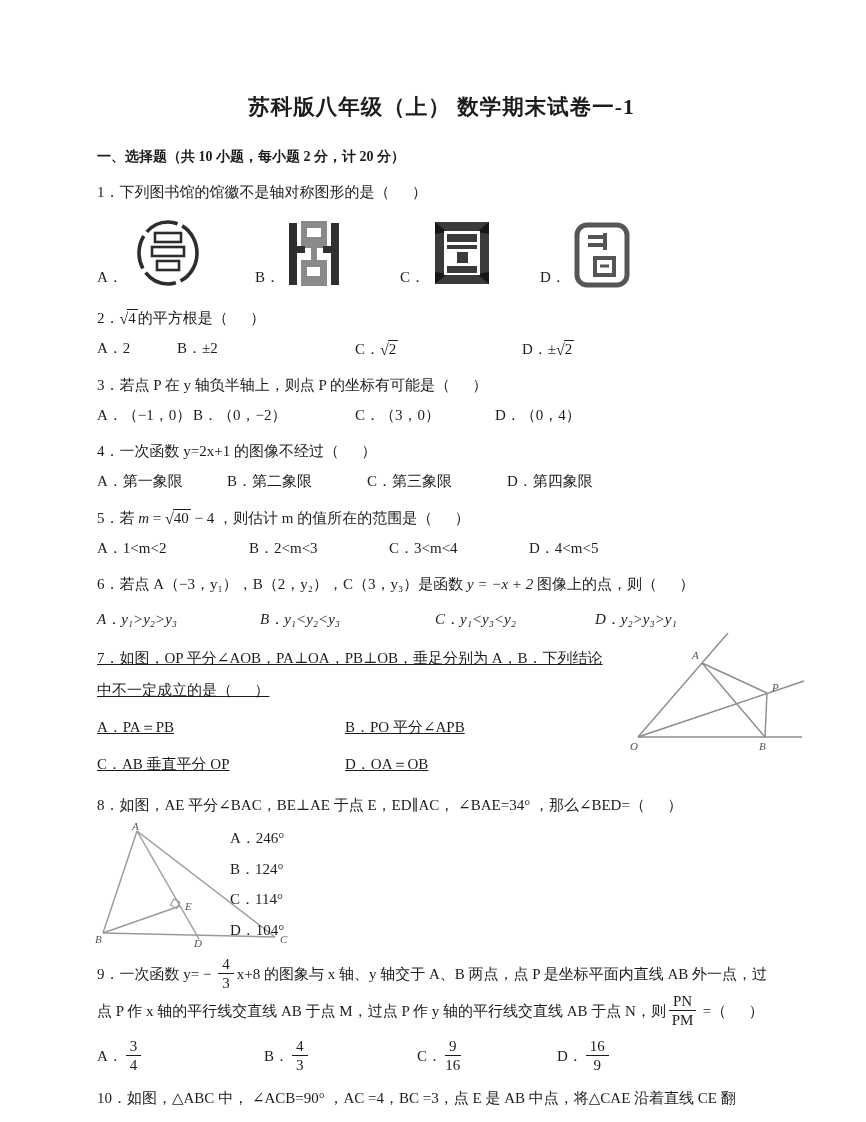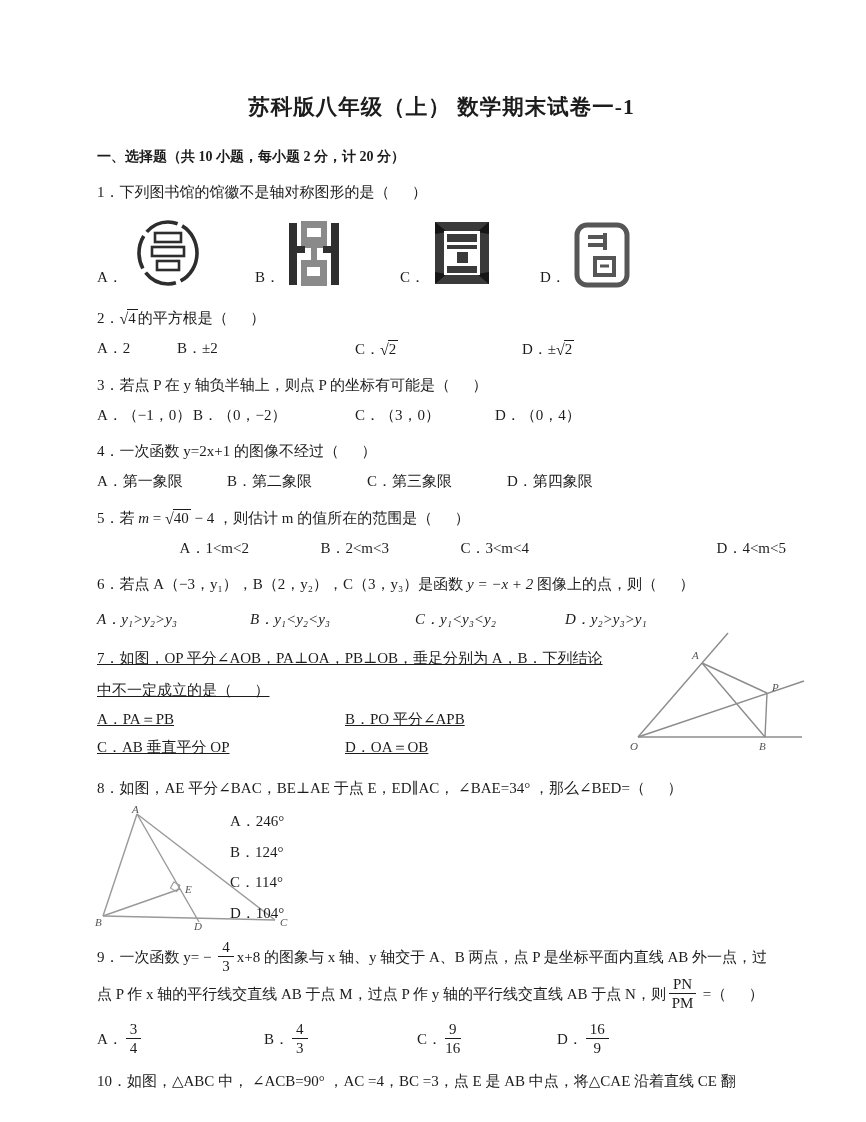--- a/index.html
+++ b/index.html
@@ -7,23 +7,23 @@
        font-size:15px;color:#1c1c1c;overflow:hidden;}
   .page{position:relative;padding:92px 80px 0 97px;box-sizing:border-box;width:866px;height:812px;}
   .title{font-weight:bold;font-size:21.5px;text-align:center;margin:0 0 0 0;letter-spacing:1px;}
   .heading{font-weight:bold;font-size:14px;margin-top:27px;}
   .stem{margin-top:13px;line-height:27px;white-space:nowrap;}
   .stem2{line-height:27px;white-space:nowrap;}
   .opts{display:grid;line-height:27px;margin-top:3px;white-space:nowrap;}
   .g2{grid-template-columns:80px 178px 167px 1fr;}
   .g3{grid-template-columns:96px 162px 140px 1fr;}
   .g4{grid-template-columns:130px 140px 140px 1fr;}
-  .g5{grid-template-columns:152px 140px 140px 1fr;text-align:right;}
-  .g6{grid-template-columns:153px 165px 150px 1fr;}
-  .g7{grid-template-columns:248px 1fr;row-gap:1px;margin-top:2px;}
+  .g5{grid-template-columns:152px 140px 140px 1fr;}
+  .g6{grid-template-columns:153px 165px 150px 1fr;gap:10px;}
+  .g7{grid-template-columns:248px 1fr;row-gap:10px;margin-top:10px;}
   .g9{grid-template-columns:167px 153px 140px 1fr;margin-top:10px;}
   .logo-row{display:grid;grid-template-columns:158px 145px 140px 1fr;align-items:end;margin-top:8px;height:74px;}
   .logo-cell{display:flex;align-items:flex-end;gap:8px;}
   .logo-cell .letter{line-height:22px;}
   
   .sq{white-space:nowrap;}
   .sq .r{display:inline-block;font-size:16px;transform:translateY(0.5px);margin-right:-1px;}
   .sq .b{border-top:1.4px solid #1c1c1c;padding:0 2px 0 1px;}
   .it{font-style:italic;}
   

